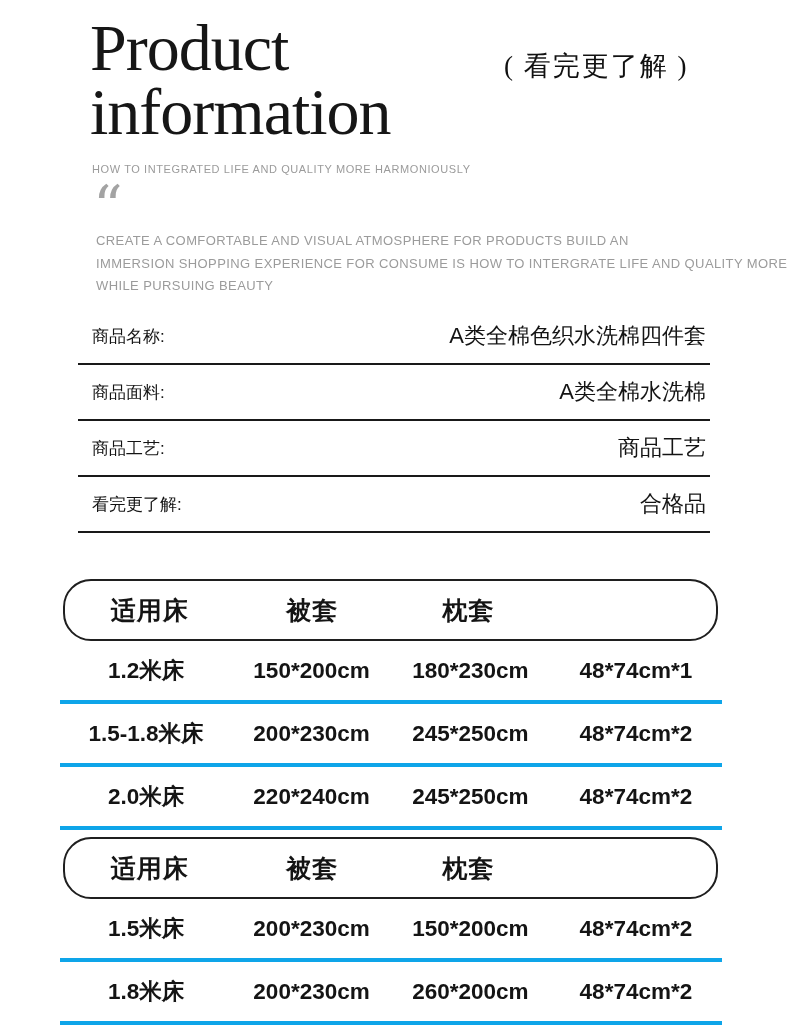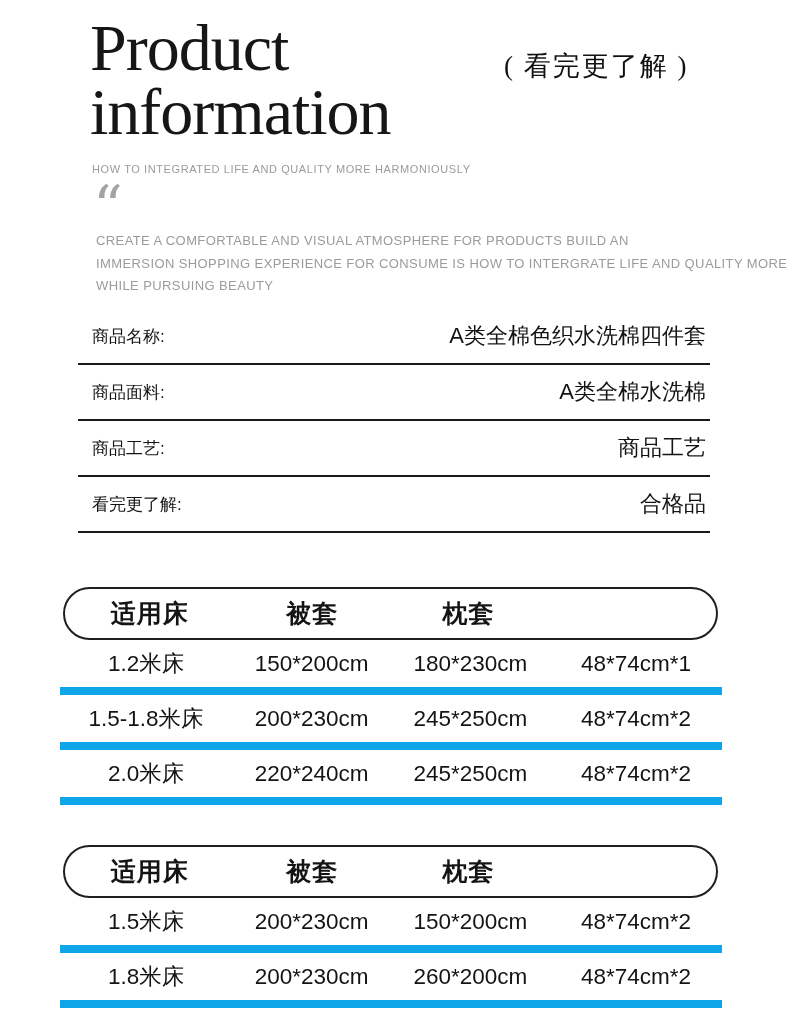--- a/index.html
+++ b/index.html
@@ -89,42 +89,43 @@
   
   .size-table {
     position: absolute;
     left: 60px;
     width: 662px;
   }
   .size-table.first  { top: 575px; }
   .size-table.second { top: 833px; }
 
   .pill-header {
-    height: 53px;
-    margin: 12px 4px 0 3px;
+    height: 62px;
+    margin: 4px 4px 0 3px;
     border: 2.5px solid #1f1f1f;
     border-radius: 28px;
     display: grid;
     grid-template-columns: 26% 24% 24% 26%;
     align-items: center;
     font-family: Liberation Serif, serif;
   }
   .pill-header .cell {
     text-align: center;
     font-size: 25px;
     font-weight: 600;
     color: #141414;
     letter-spacing: 1px;
   }
   .table-row {
-    height: 55px;
+    height: 63px;
     display: grid;
     grid-template-columns: 26% 24% 24% 26%;
     align-items: center;
-    border-bottom: 8px solid #0ea5e9;
+    border-bottom: 4px solid #0ea5e9;
+    font-weight: bold;
   }
   .table-row .cell {
     text-align: center;
     font-size: 22.5px;
     color: #141414;
   }
 </style>
 </head>
 <body>
 

